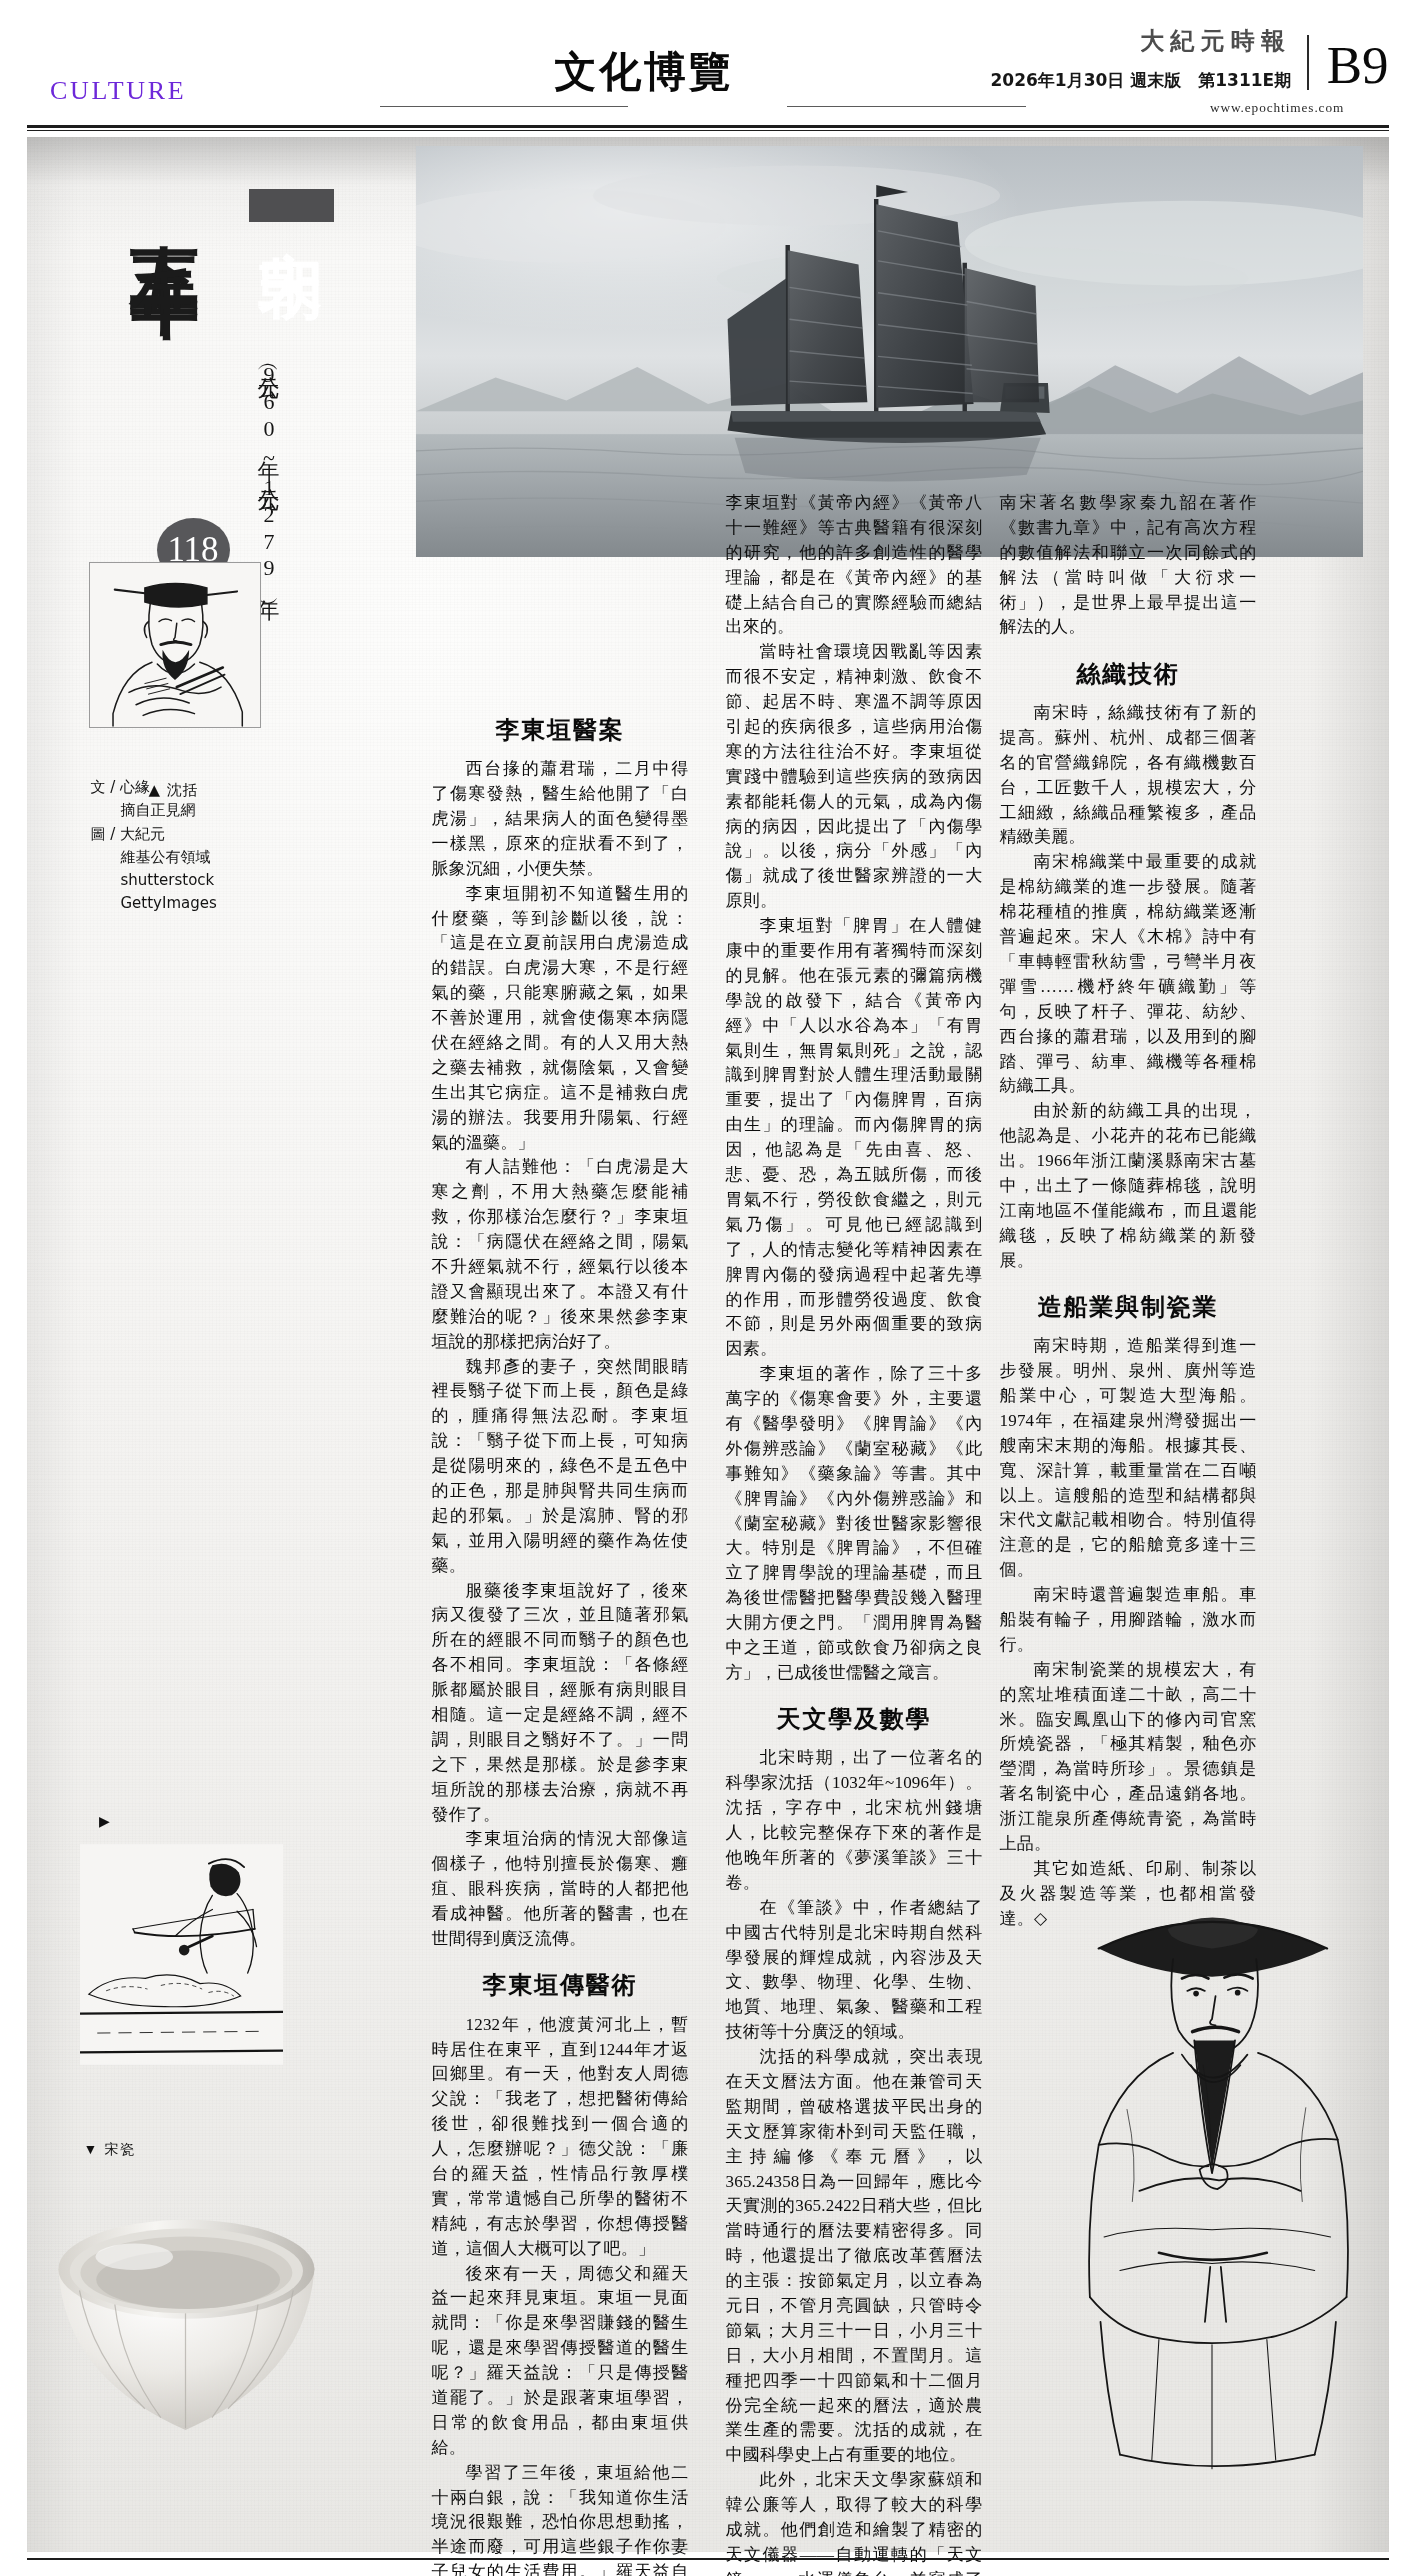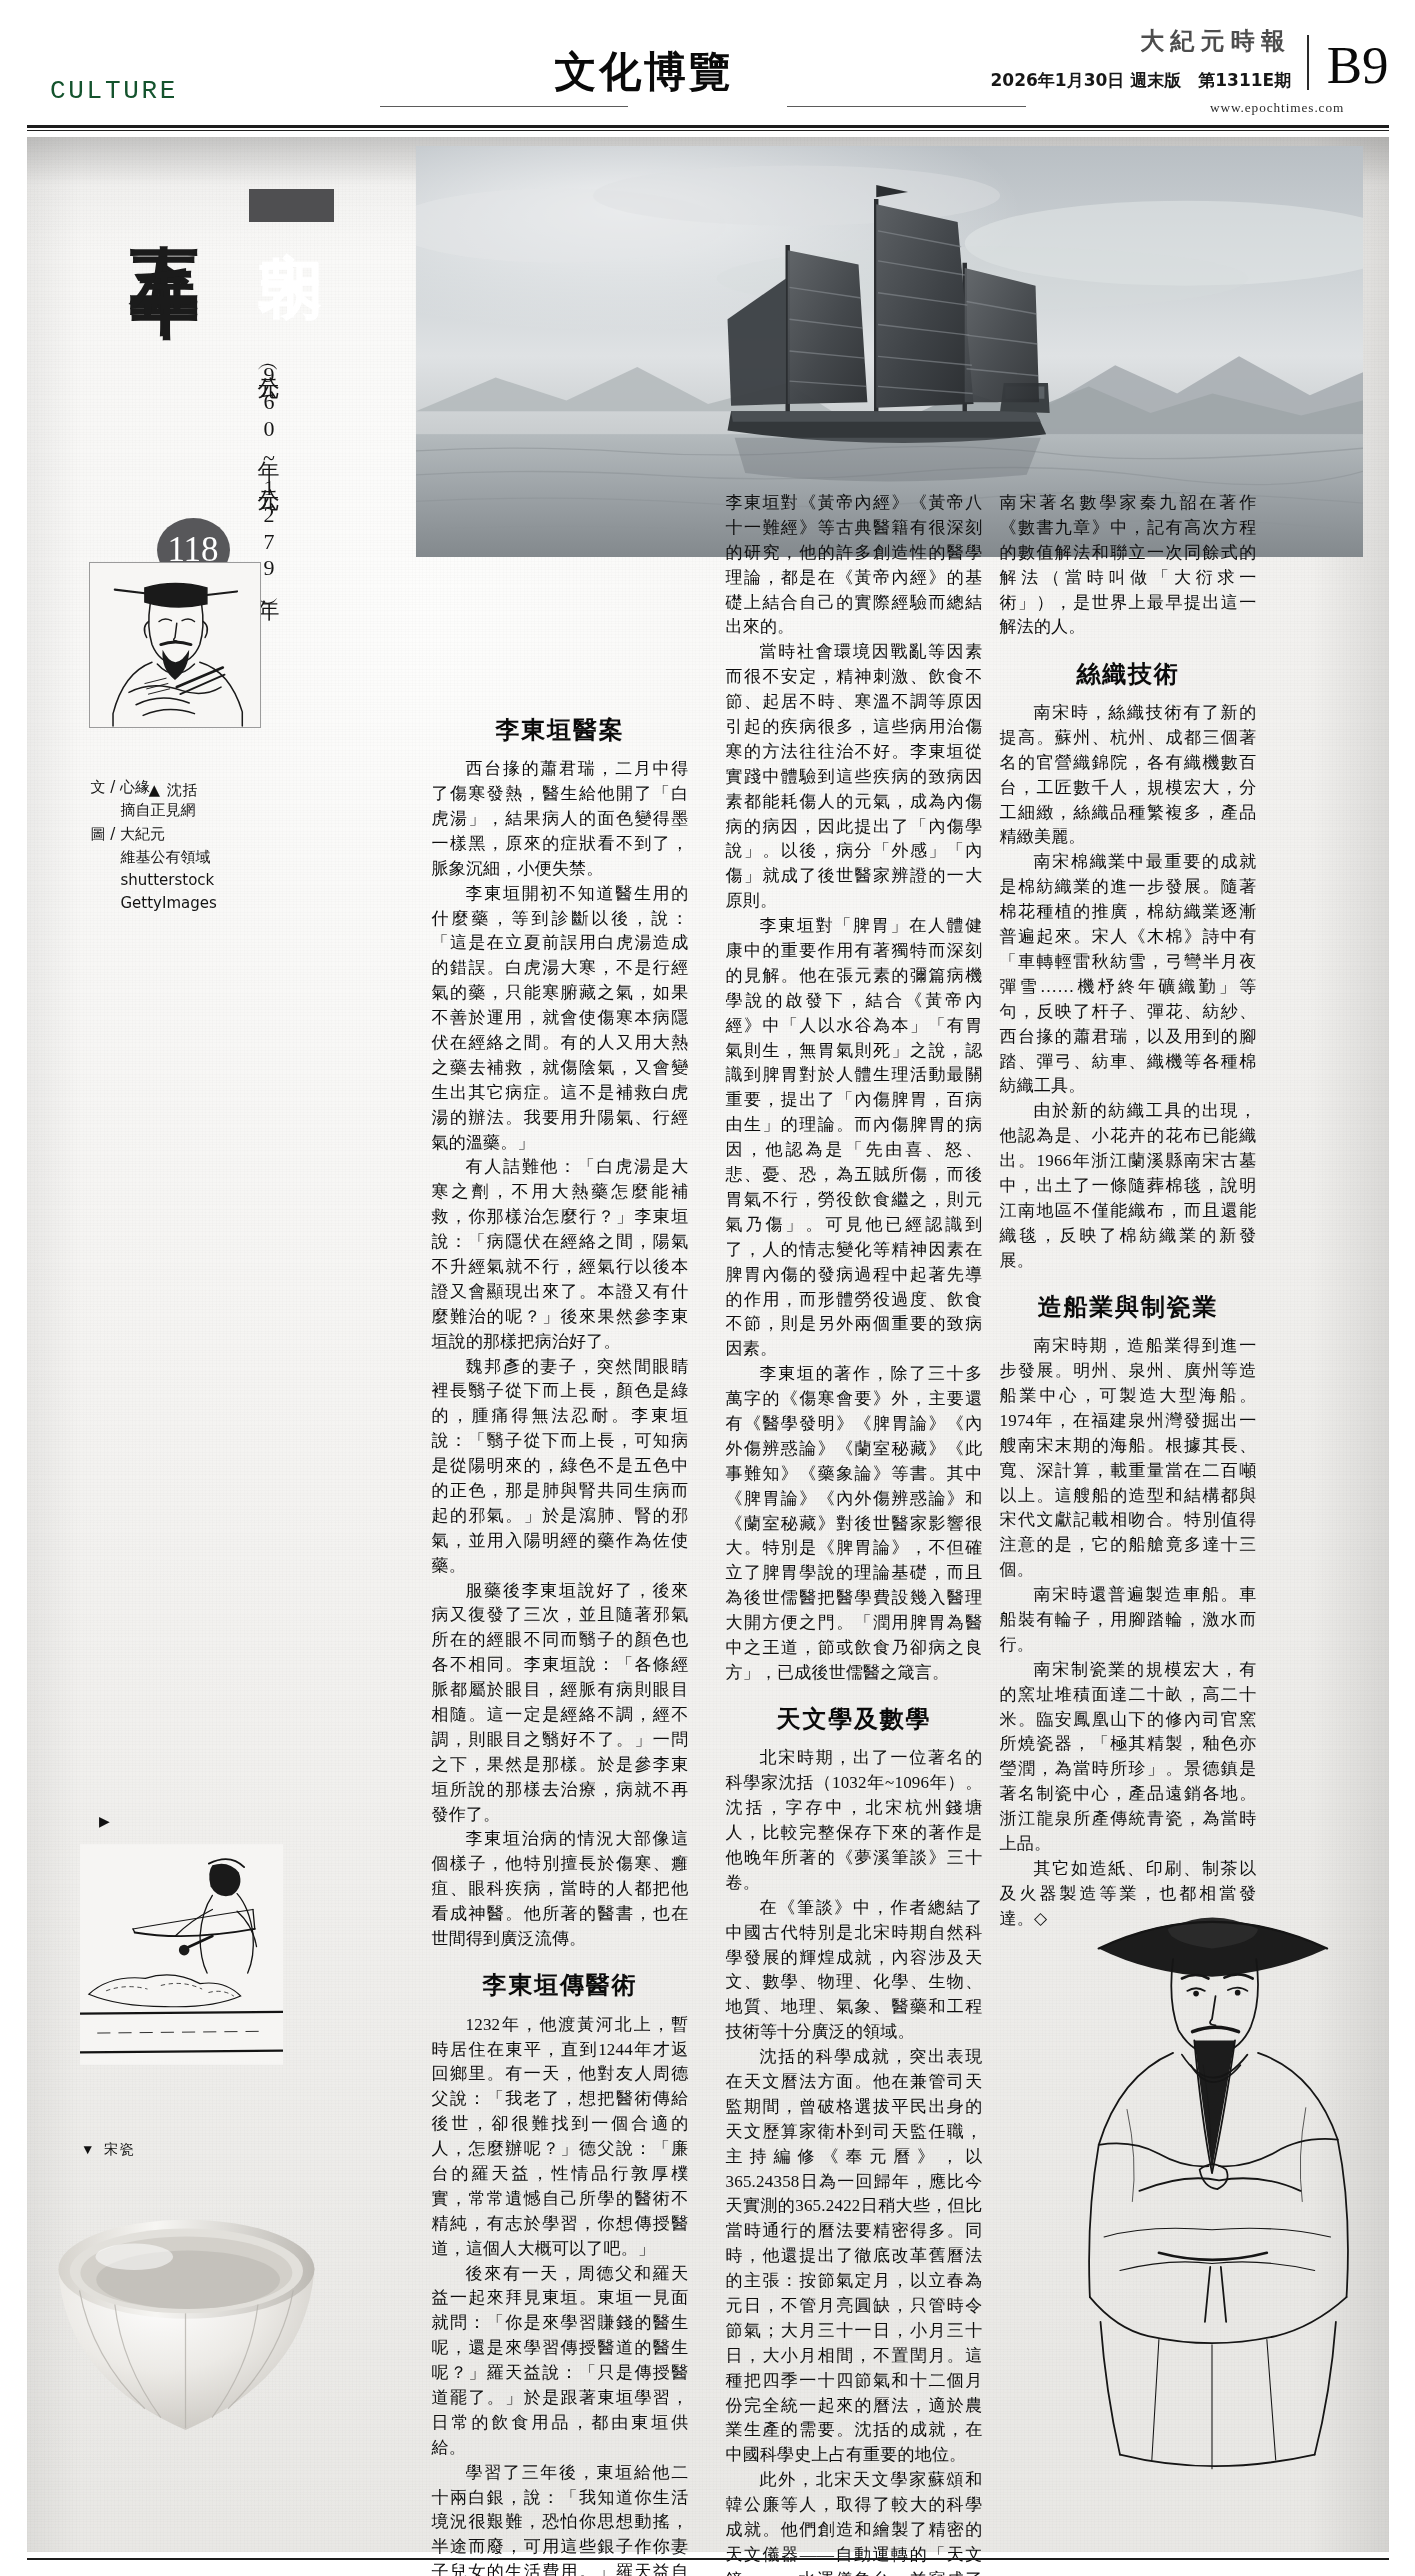--- a/index.html
+++ b/index.html
@@ -20,24 +20,24 @@
   
   .masthead {
     position: absolute;
     left: 0; top: 0;
     width: 1415px;
     height: 133px;
   }
   .masthead-section {
     position: absolute;
     left: 50px; top: 76px;
-    font-family: Liberation Mono, monospace;
+    font-family: Liberation Serif, serif;
     font-size: 26px;
     letter-spacing: 2.7px;
-    color: #14532d;
+    color: #6d28d9;
   }
   .masthead-center {
     position: absolute;
     left: 0; top: 51px;
     width: 1288px;
     text-align: center;
   }
   .masthead-logo {
     font-family: "DejaVu Serif", serif;
     font-size: 42px;
@@ -261,21 +261,21 @@
     height: 62px;
   }
   .cotton-illus {
     position: absolute;
     left: 53px; top: 1707px;
     width: 203px; height: 221px;
   }
   .cap-porcelain {
     position: absolute;
     left: 57px; top: 2004px;
-    font-family: Liberation Mono, monospace;
+    font-family: Liberation Serif, serif;
     font-size: 14px;
     letter-spacing: 1.8px;
     color: #111;
     text-align: right;
   }
   .porcelain-illus {
     position: absolute;
     left: 26.5px; top: 2035px;
     width: 265px; height: 265px;
   }

